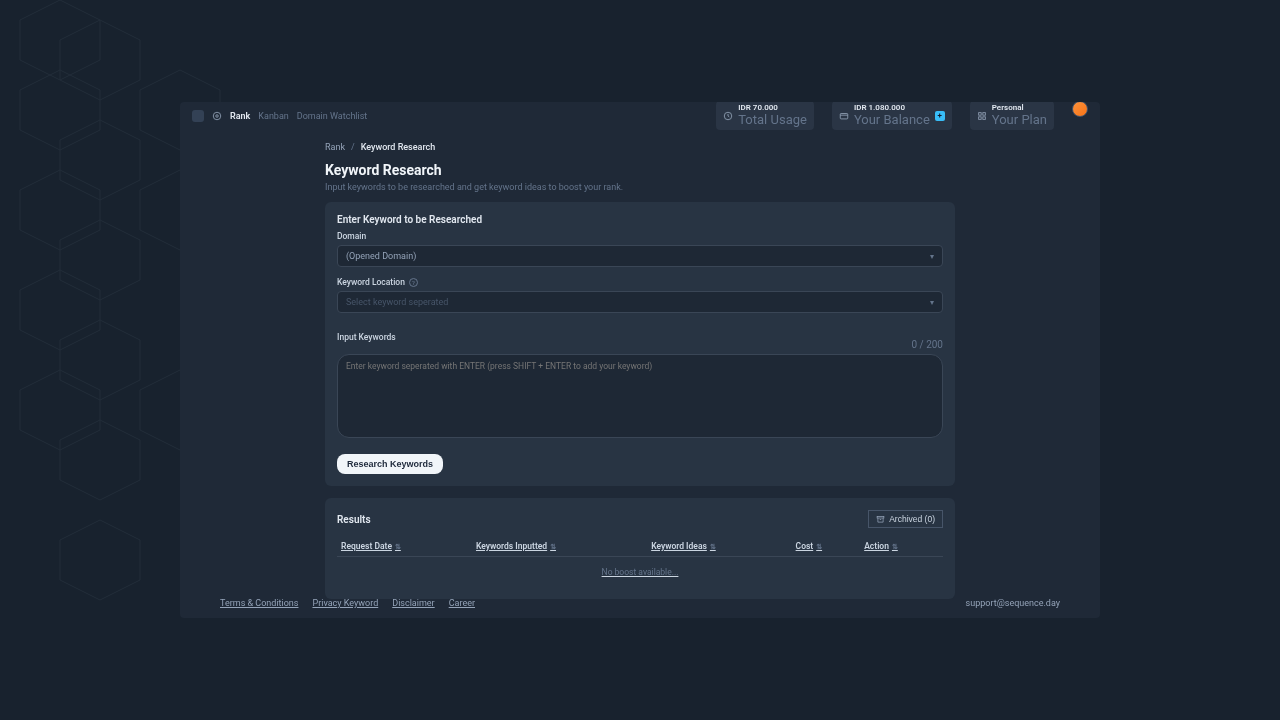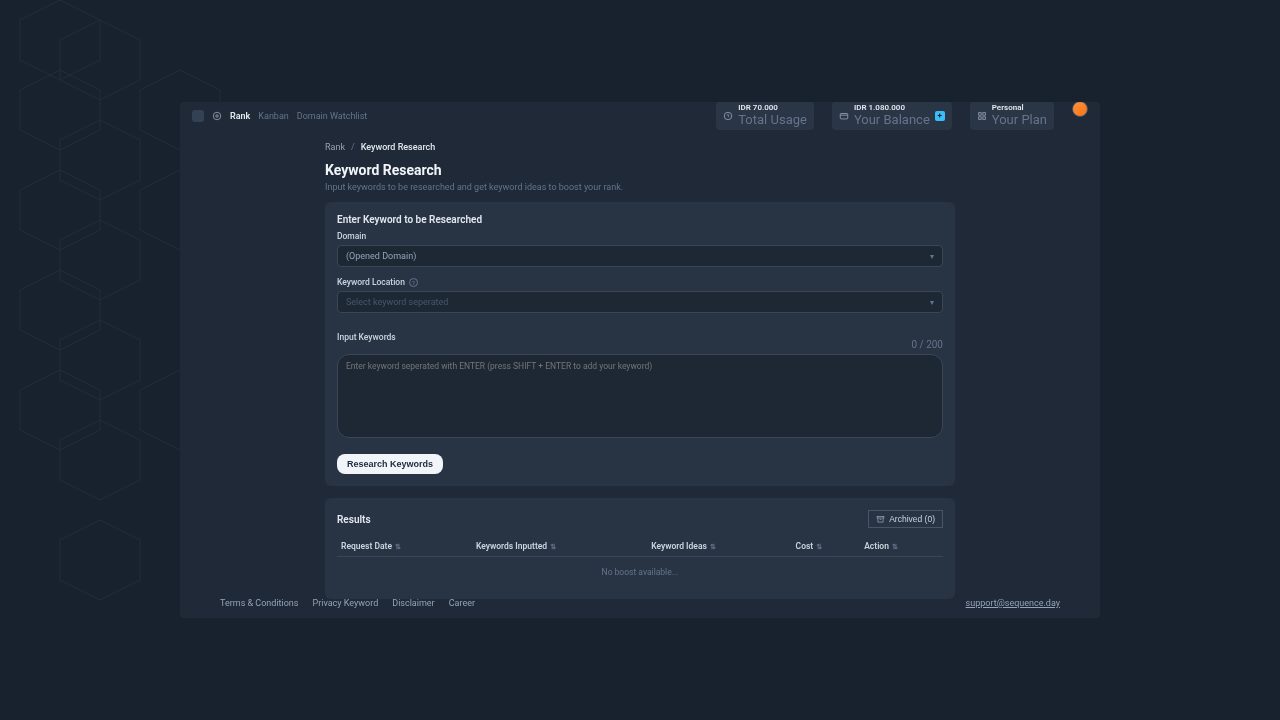--- a/index.html
+++ b/index.html
@@ -153,21 +153,21 @@
   background: transparent;
   border: 1px solid #475569;
   border-radius: 0;
   padding: 3px 7px;
   font-size: 8.5px;
   color: #cbd5e1;
   display: flex; align-items: center; gap: 4px;
   cursor: pointer;
 }
 
-.tbl { width: 100%; font-size: 8.5px; border-collapse: collapse; }
+.tbl { width: 100%; font-size: 8.5px; border-collapse: collapse; text-decoration: underline; }
 .tbl th {
   text-align: left;
   color: #cbd5e1;
   font-weight: 600;
   padding: 5px 4px;
   border-bottom: 1px solid #3a4656;
 }
 .sort-ic { color: #64748b; font-size: 7px; margin-left: 3px; }
 .nodata { text-align: center; color: #64748b; padding: 10px 0; font-size: 8.5px; }
 
@@ -175,22 +175,22 @@
   position: absolute;
   bottom: 10px;
   left: 40px;
   right: 40px;
   display: flex;
   justify-content: space-between;
   font-size: 9px;
   color: #94a3b8;
 }
 .footer-links { display: flex; gap: 14px; }
-.footer-links span { cursor: pointer; }
-.footer-email { text-decoration: underline; cursor: pointer; }
+.footer-links span { cursor: pointer; text-decoration: underline; }
+.footer-email { cursor: pointer; }
 </style>
 </head>
 <body>
 
 <div class="bg-pattern">
   <svg viewBox="0 0 340 720">
     <g stroke="#94a3b8" stroke-width="1" fill="none">
       <path d="M60 40 l40 -20 l40 20 l0 40 l-40 20 l-40 -20 z"></path>
       <path d="M60 140 l40 -20 l40 20 l0 40 l-40 20 l-40 -20 z"></path>
       <path d="M140 90 l40 -20 l40 20 l0 40 l-40 20 l-40 -20 z"></path>

